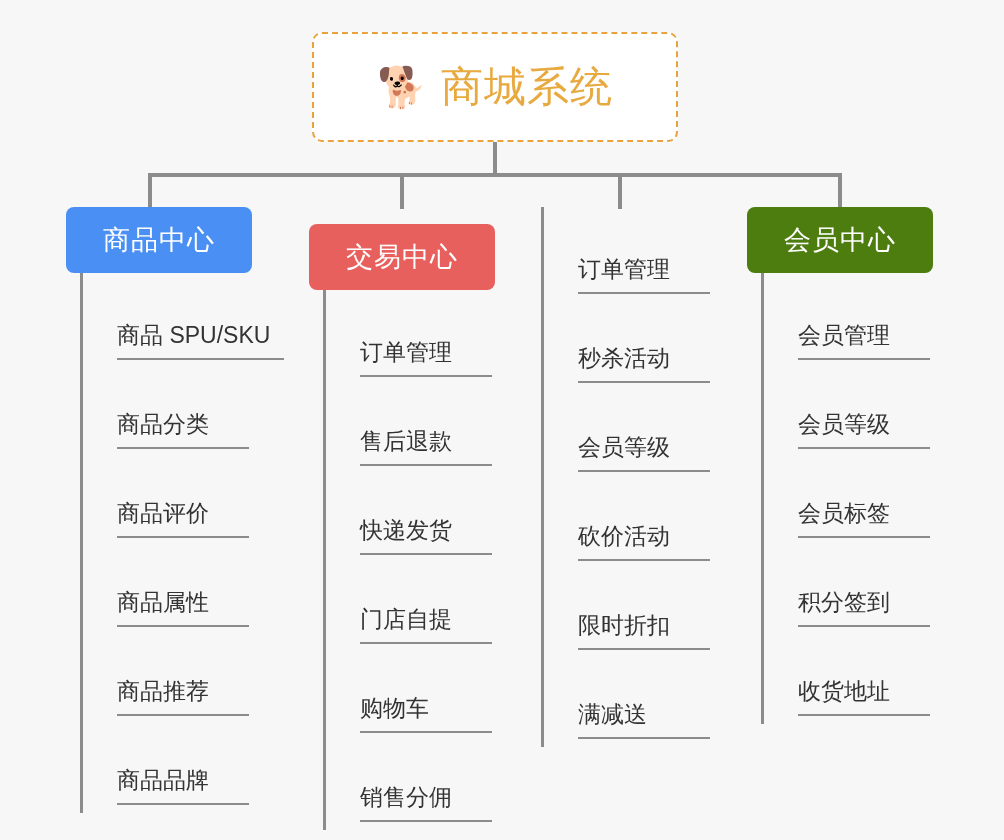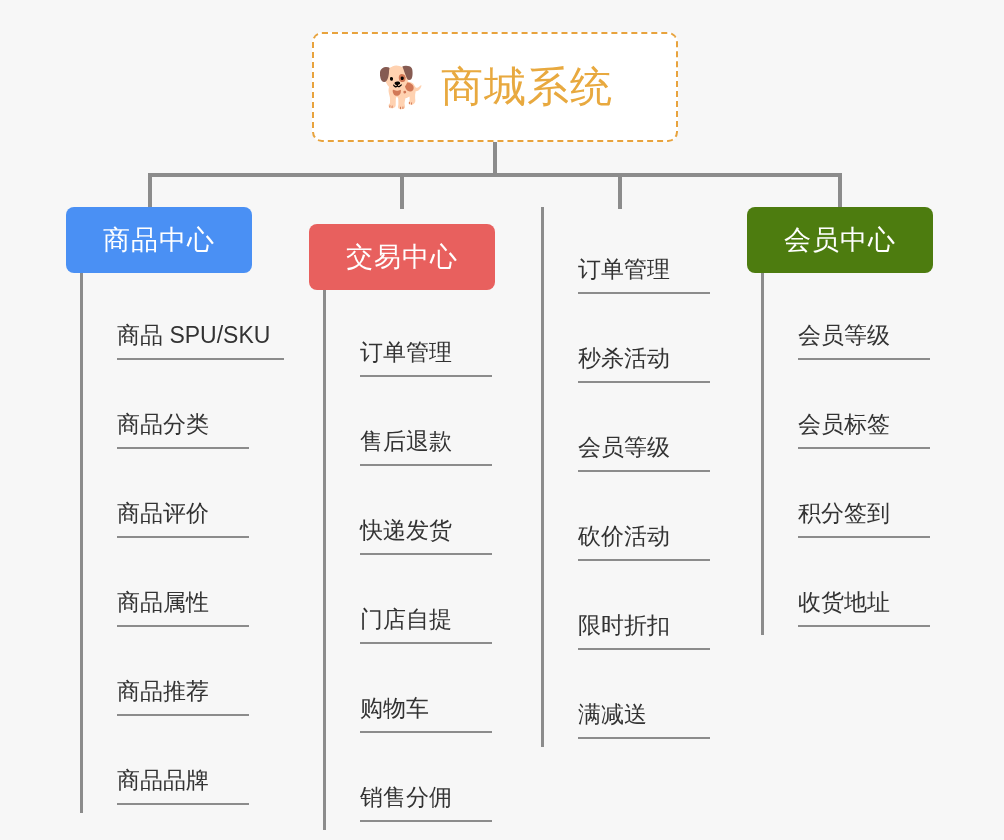--- a/index.html
+++ b/index.html
@@ -220,20 +220,23 @@
         </div>
     </div>
   </div>
 
   <div class="column col3">
     <div class="cat-box">
       <span>会员中心</span>
     </div>
     <div class="leaf-list">
       <div class="leaf-item">
+          <span class="leaf-label">会员管理</span>
+        </div>
+      <div class="leaf-item">
           <span class="leaf-label">会员等级</span>
         </div>
       <div class="leaf-item">
           <span class="leaf-label">会员标签</span>
         </div>
       <div class="leaf-item">
           <span class="leaf-label">积分签到</span>
         </div>
       <div class="leaf-item">
           <span class="leaf-label">收货地址</span>

